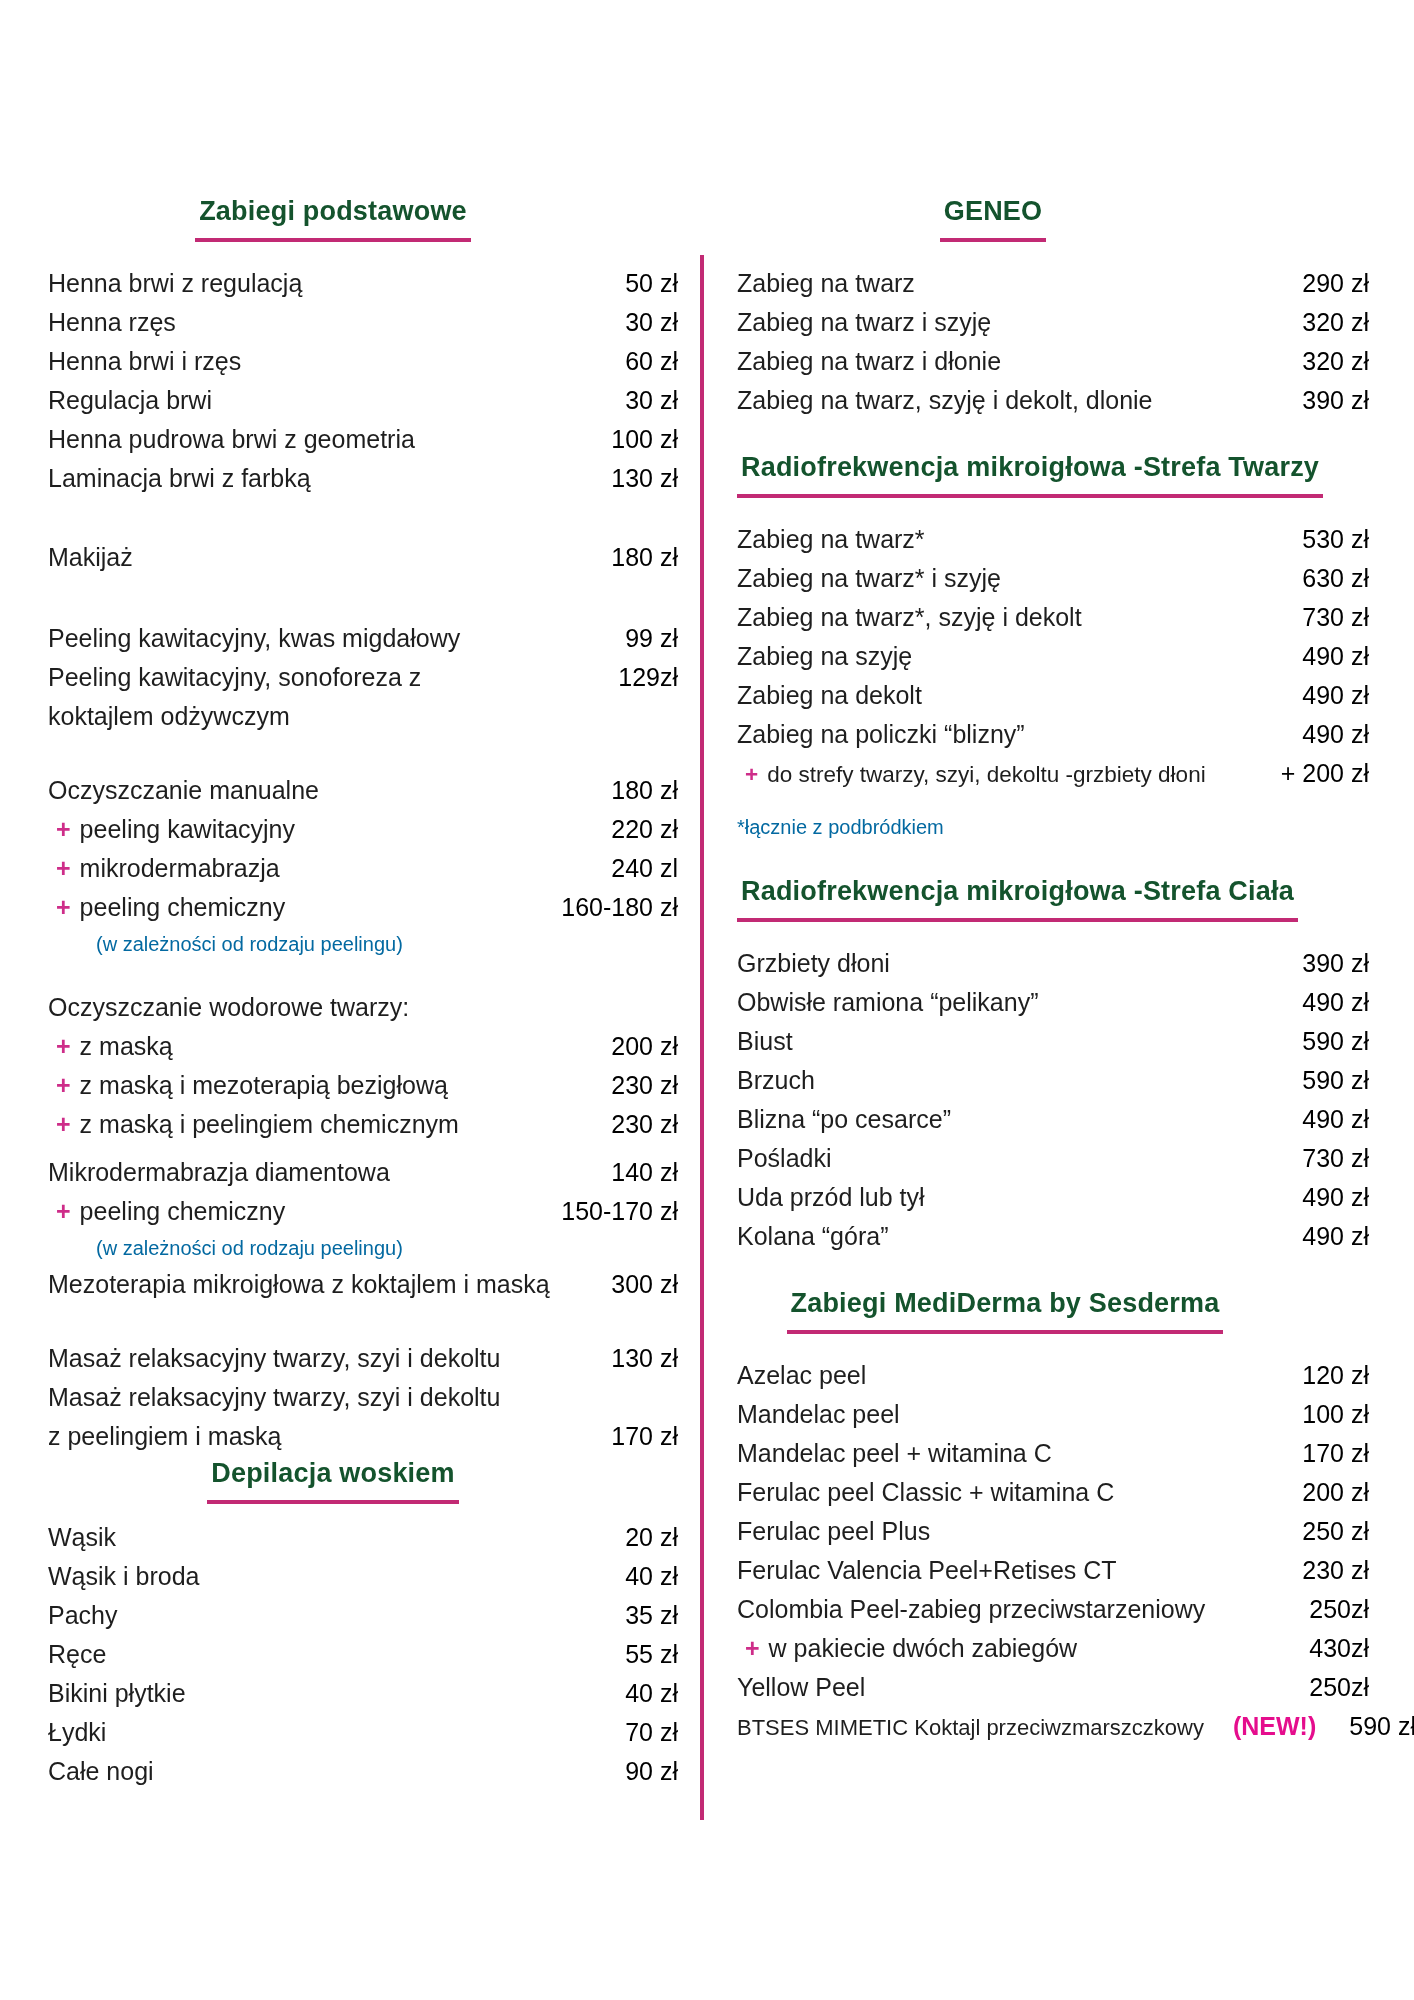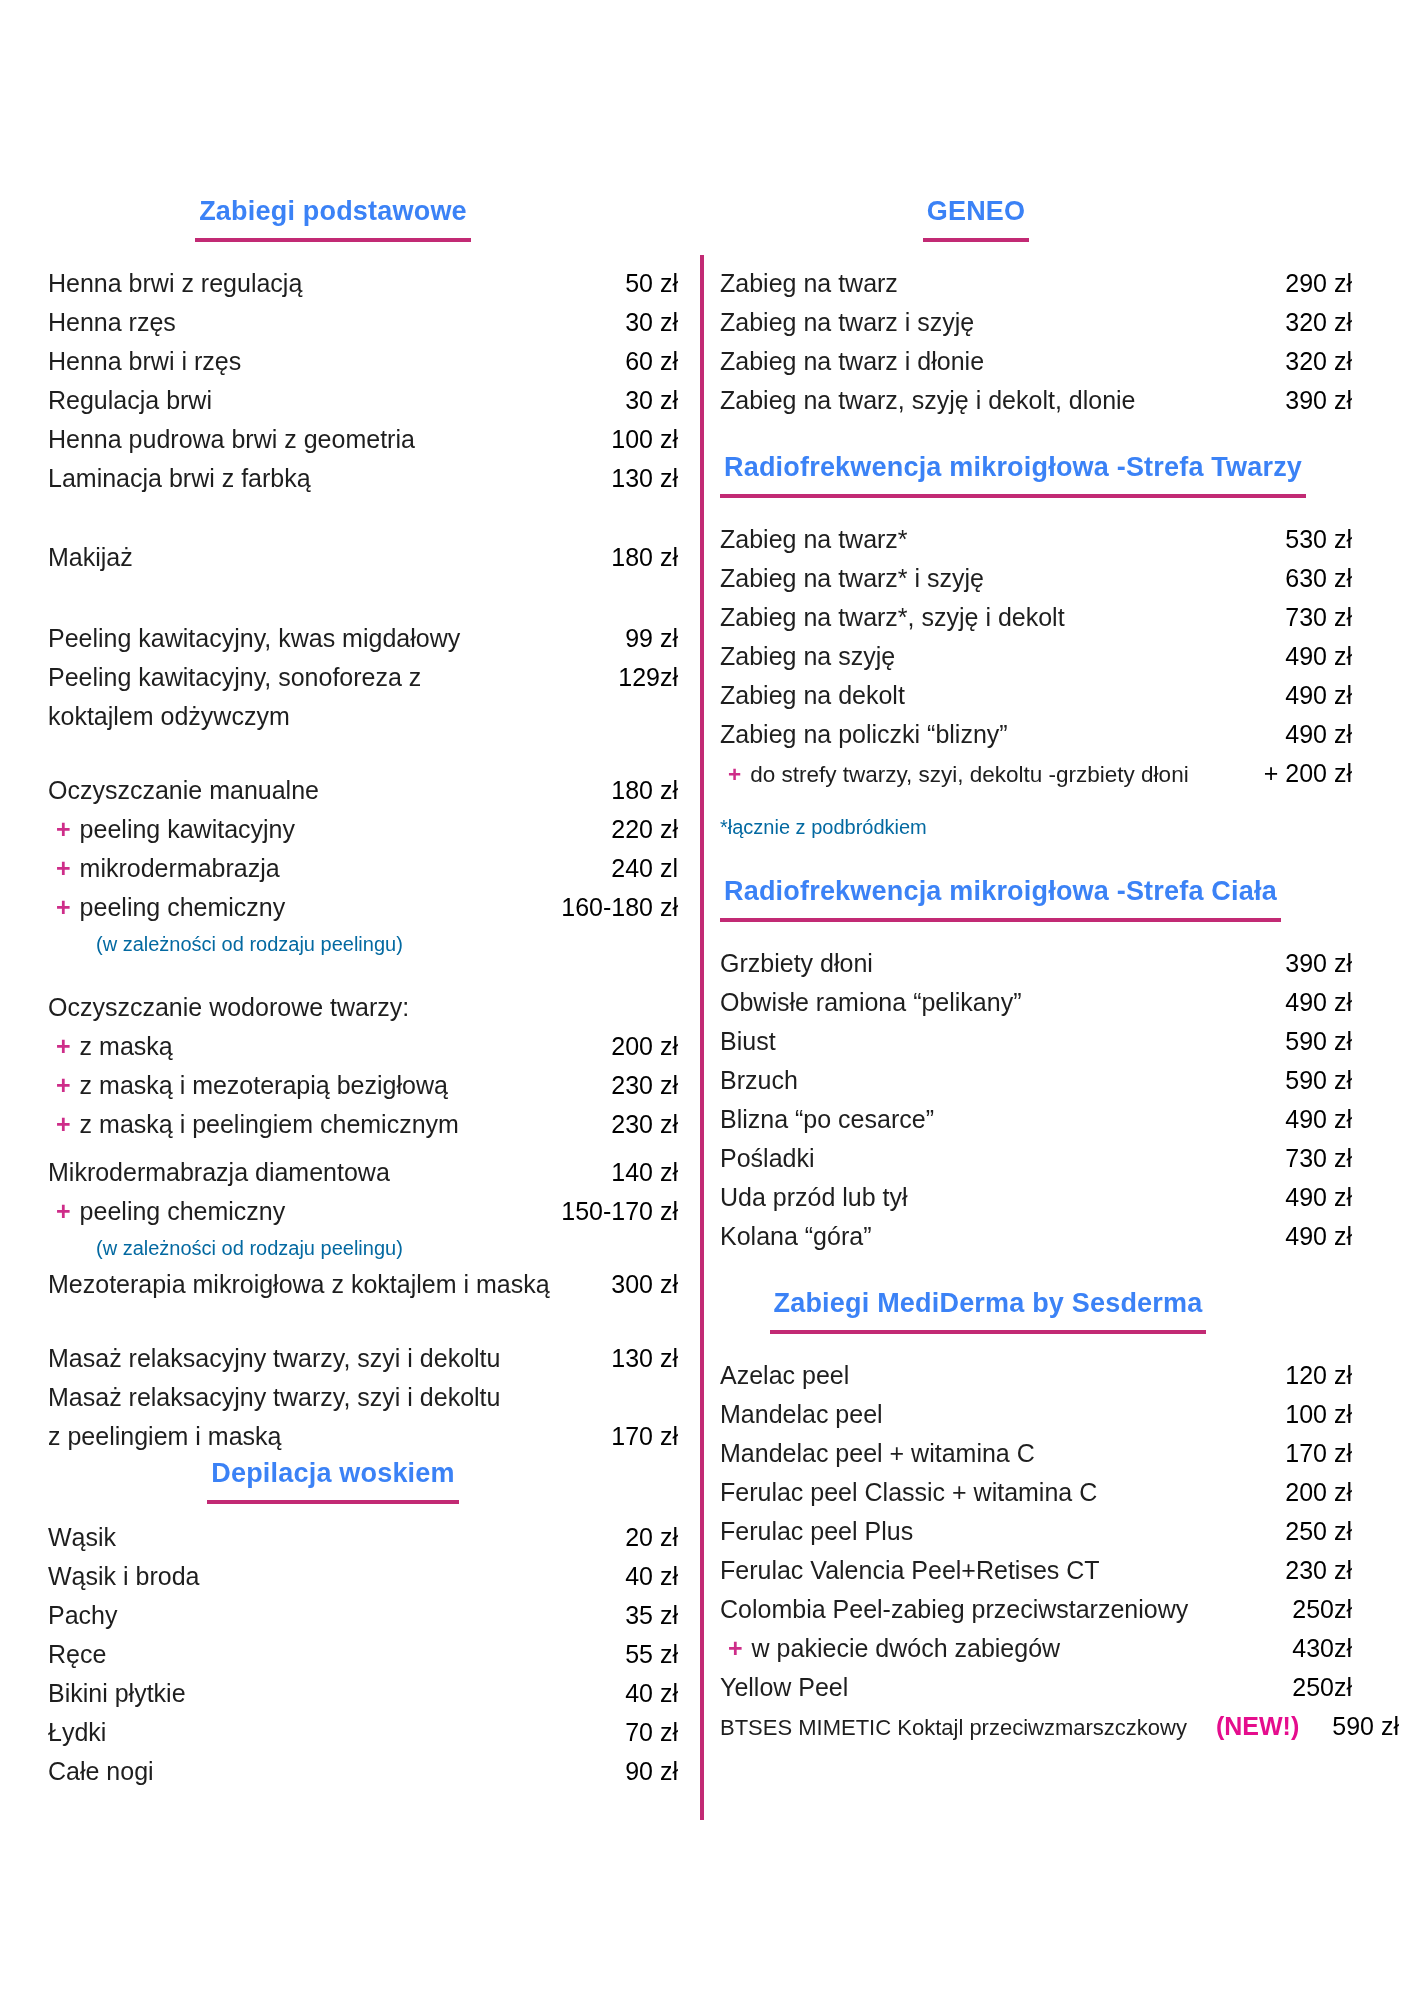--- a/index.html
+++ b/index.html
@@ -12,34 +12,34 @@
     overflow:hidden;
   }
   .divider{
     position:absolute;
     left:700px;top:255px;
     width:4px;height:1565px;
     background:var(--accent,#c22a74);
   }
   .col{position:absolute;top:194px;}
   .col.left{left:48px;width:630px;}
-  .col.right{left:720px;width:632px;}
+  .col.right{left:737px;width:632px;}
 
   .section{width:100%;}
   .col .section + .section{margin-top:30px;}
   .col.left .section + .section{margin-top:0px;}
 
   .heading-wrap{width:100%;}
   .heading-wrap.align-center{text-align:center;}
   .col.left .heading-wrap.align-center{padding-right:60px;box-sizing:border-box;}
   .col.right .section:nth-child(1) .heading-wrap.align-center{padding-right:120px;box-sizing:border-box;}
   .col.right .section:nth-child(4) .heading-wrap.align-center{padding-right:96px;box-sizing:border-box;}
   .heading{
     display:inline-block;
-    font-size:27px;font-weight:bold;color:#3b82f6;
+    font-size:27px;font-weight:bold;color:#14532d;
     line-height:34px;letter-spacing:.2px;
     padding:0 4px 10px 4px;
     border-bottom:4px solid var(--accent,#c22a74);
   }
   .groups{margin-top:22px;}
   .col.left .section:nth-child(2) .groups{margin-top:14px;}
   .group + .group{margin-top:36px;}
   
   .col.left .section:nth-child(1) .group:nth-child(2){margin-top:40px;}
   .col.left .section:nth-child(1) .group:nth-child(3){margin-top:42px;}

